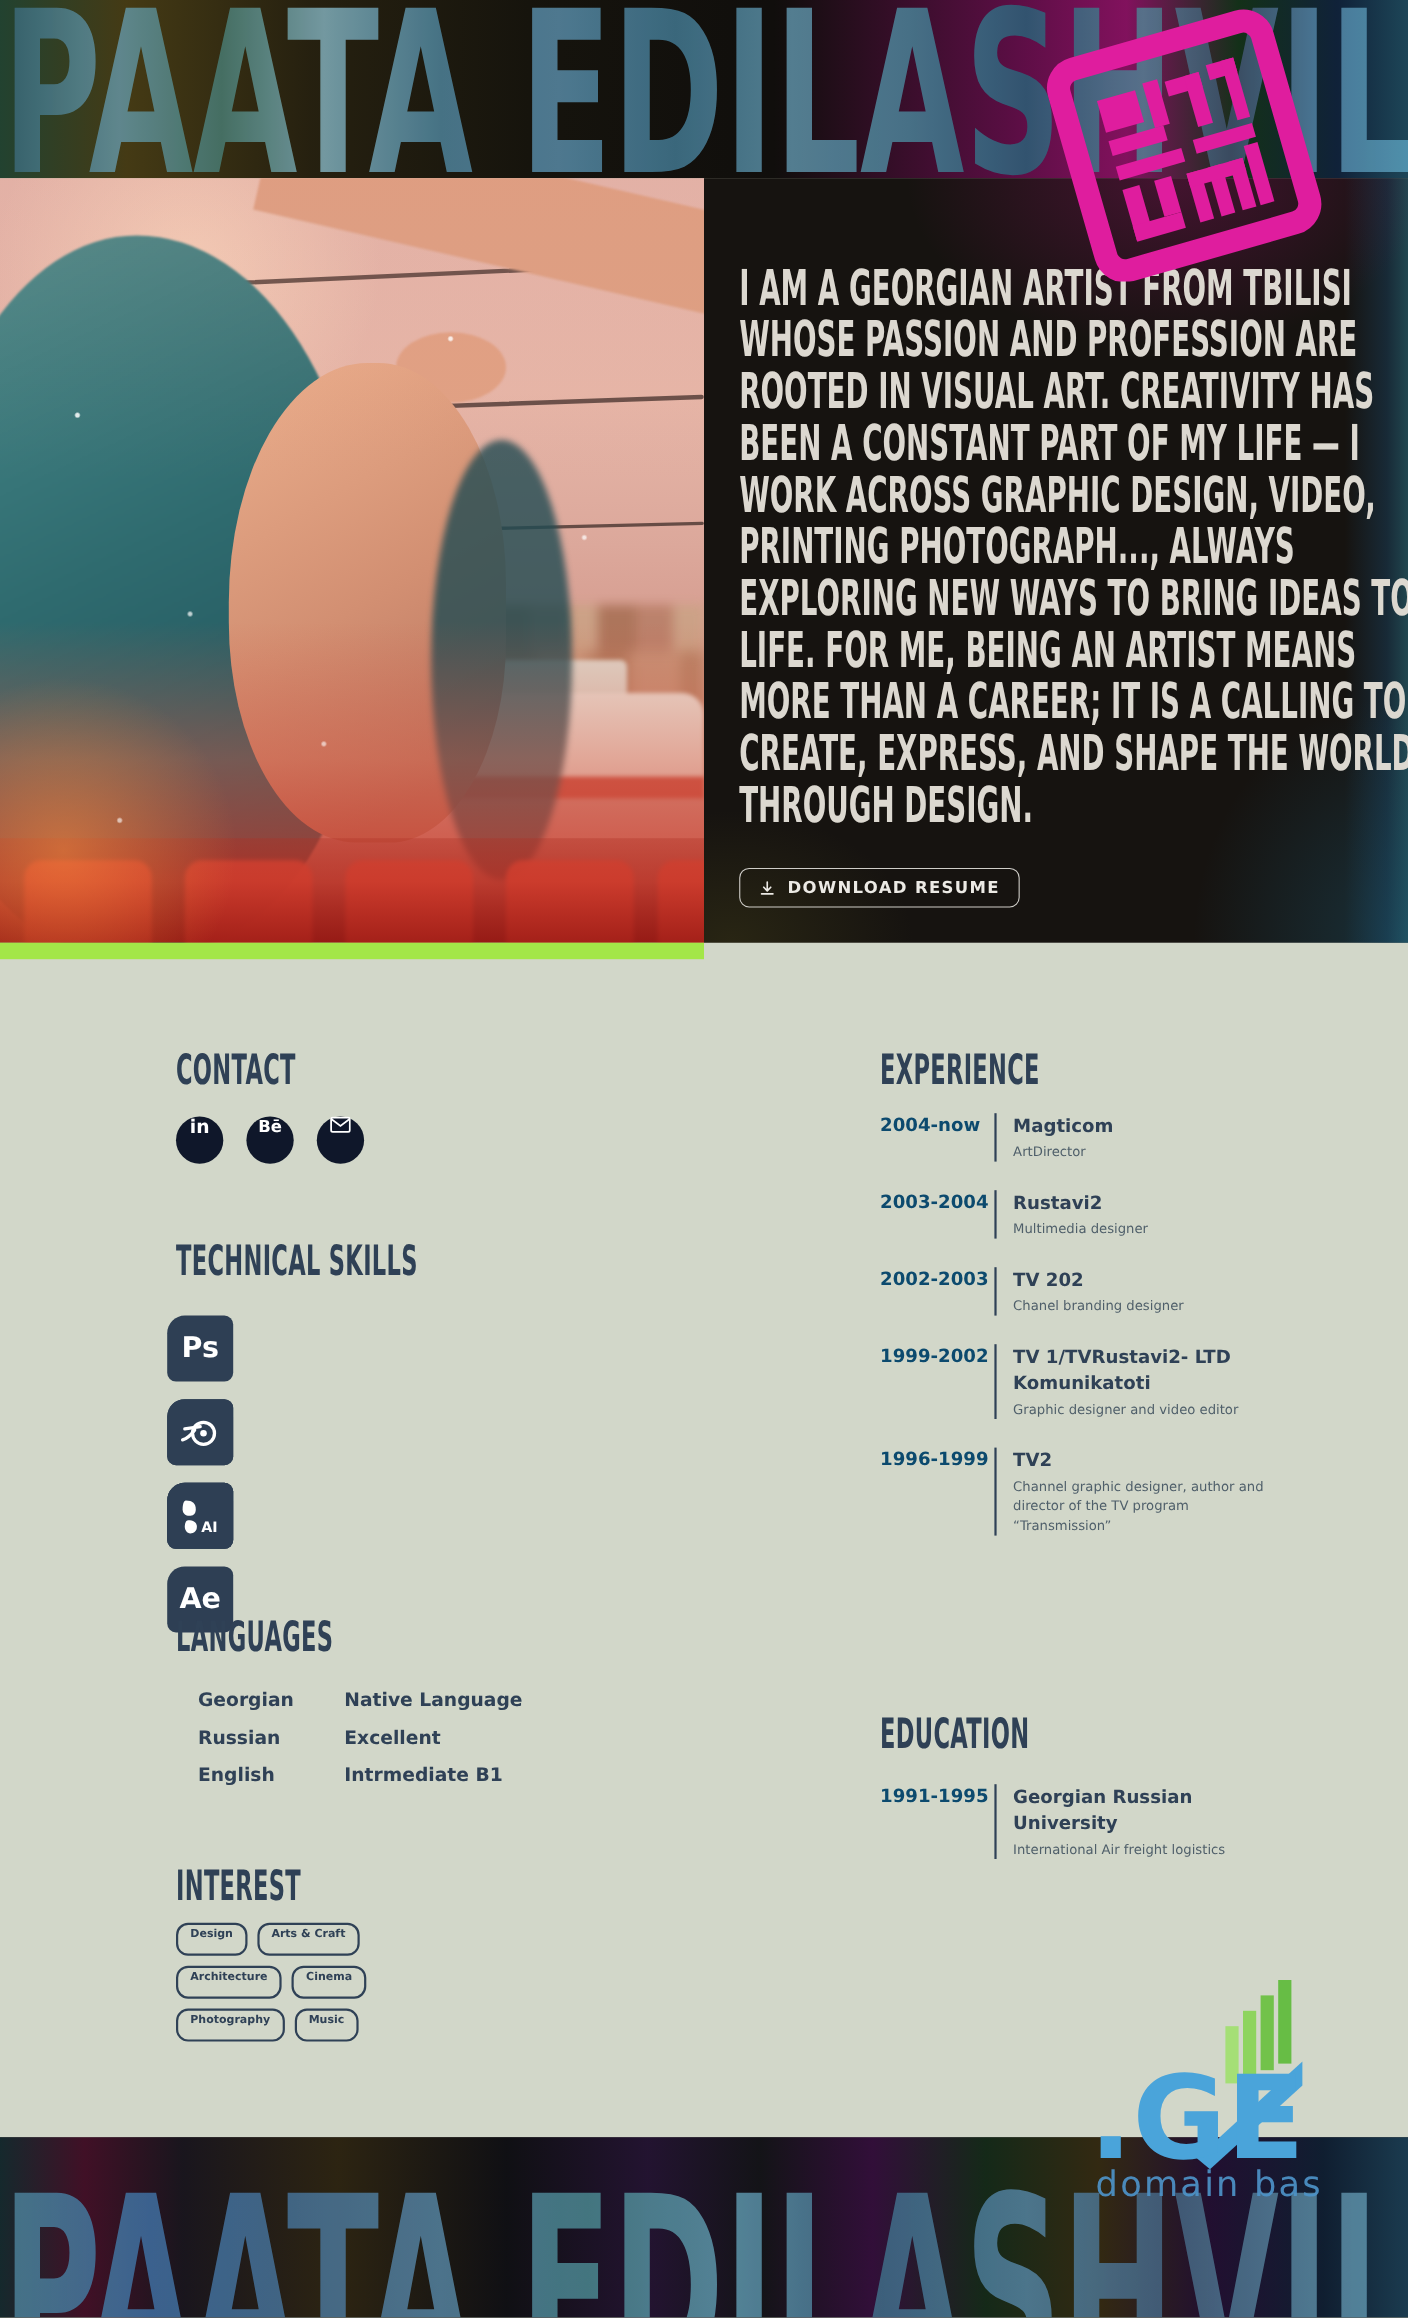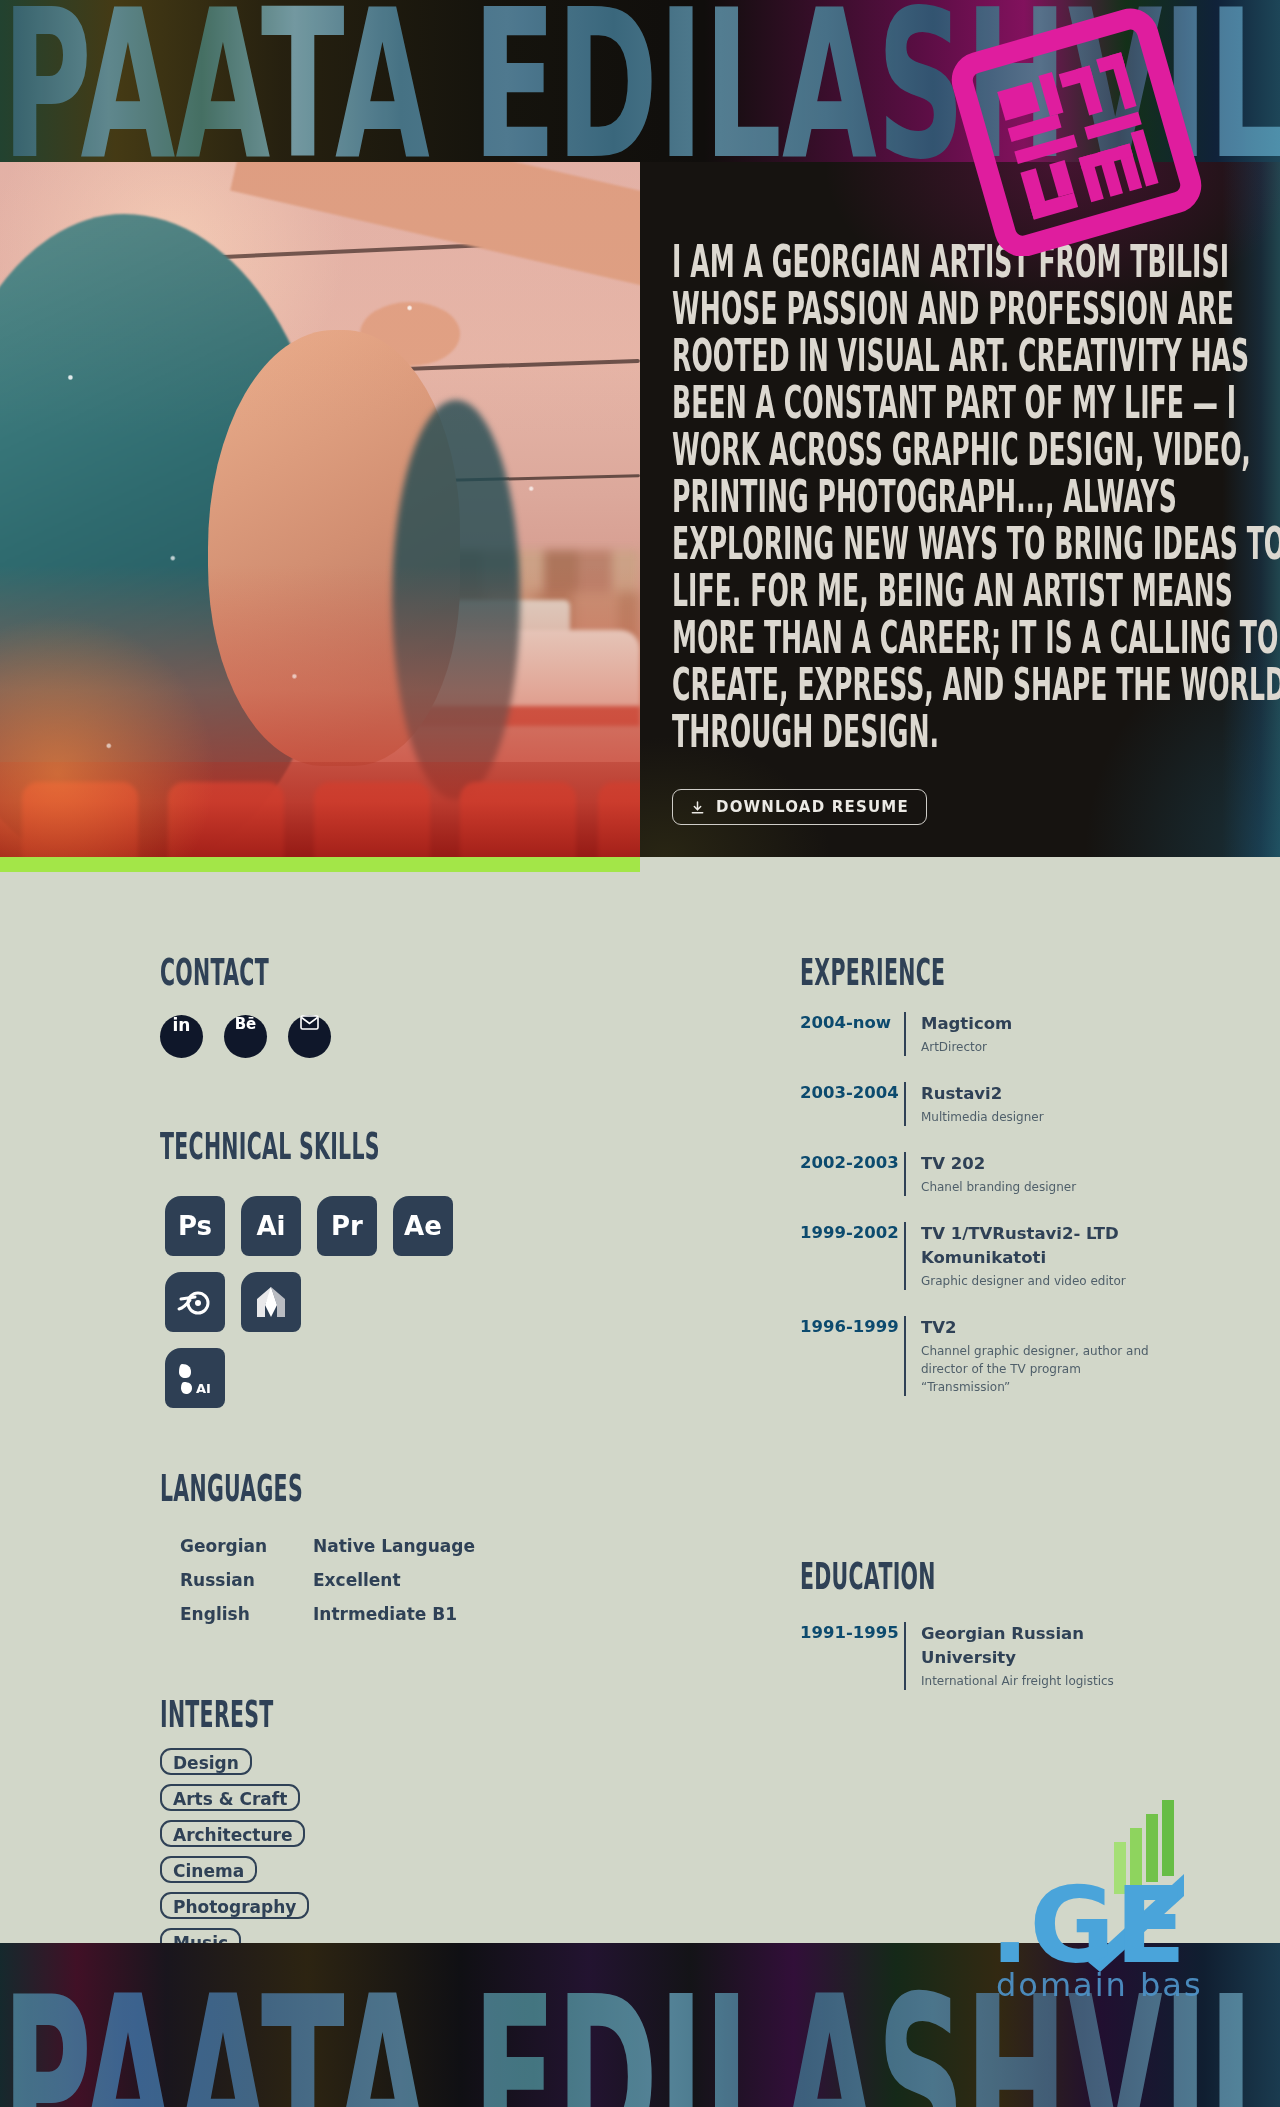--- a/index.html
+++ b/index.html
@@ -74,28 +74,28 @@
       radial-gradient(circle at 83% 47%, rgba(255,255,255,.7) 0 1.1px, transparent 3px),
       radial-gradient(circle at 17% 84%, rgba(255,255,255,.6) 0 1.4px, transparent 3px);}
   .green-bar{position:absolute;left:0;top:857px;width:640px;height:15px;background:#a3e648;z-index:3;}
 
   
   .sec-h{position:absolute;transform:scaleX(.54);transform-origin:0 0;font-size:38px;line-height:40px;
       font-weight:700;color:#2f4156;white-space:nowrap;letter-spacing:.5px;}
   .icons{position:absolute;left:160px;top:1015px;display:flex;gap:21px;}
   .cicon{width:43px;height:43px;border-radius:50%;background:#0f172a;color:#fff;display:flex;
       align-items:flex-start;justify-content:center;font-weight:700;font-size:17px;cursor:pointer;}
-  .tiles{position:absolute;left:165px;width:320px;display:flex;gap:16px;}
+  .tiles{position:absolute;left:152px;width:320px;display:flex;gap:16px;flex-direction:column;}
   .t1{top:1196px;} .t2{top:1272px;} .t3{top:1348px;}
   .tile{width:60px;height:60px;background:#2e3f54;border-radius:16px 8px 8px 8px;color:#fff;
       display:flex;align-items:center;justify-content:center;font-weight:700;font-size:26px;}
   .langs{position:absolute;left:160px;top:1536px;display:grid;grid-template-columns:133px auto;
       row-gap:14px;font-size:17px;font-weight:700;color:#2f4156;margin-left:20px;}
   .tags{position:absolute;left:160px;top:1748px;width:238px;display:flex;flex-wrap:wrap;gap:9px;}
-  .tag{border:2px solid #2f4156;border-radius:11px;padding:3px 11px 0;font-size:17px;
+  .tag{border:2px solid #2f4156;border-radius:11px;padding:3px 11px 12px;font-size:10px;
       font-weight:700;color:#2f4156;white-space:nowrap;}
   .xlist{position:absolute;left:800px;width:430px;}
   .xl1{top:1012px;} .xl2{top:1622px;}
   .entry{display:flex;margin-bottom:26px;}
   .xdate{width:104px;flex-shrink:0;font-weight:700;font-size:16.5px;color:#0c4a6e;padding-top:1px;}
   .xbody{border-left:2px solid #2f4156;padding-left:15px;width:228px;}
   .xorg{font-weight:700;font-size:16.5px;color:#2f4156;line-height:1.45;margin-bottom:2px;}
   .xrole{font-size:12px;color:#4f5f6a;line-height:1.5;}
 
   

